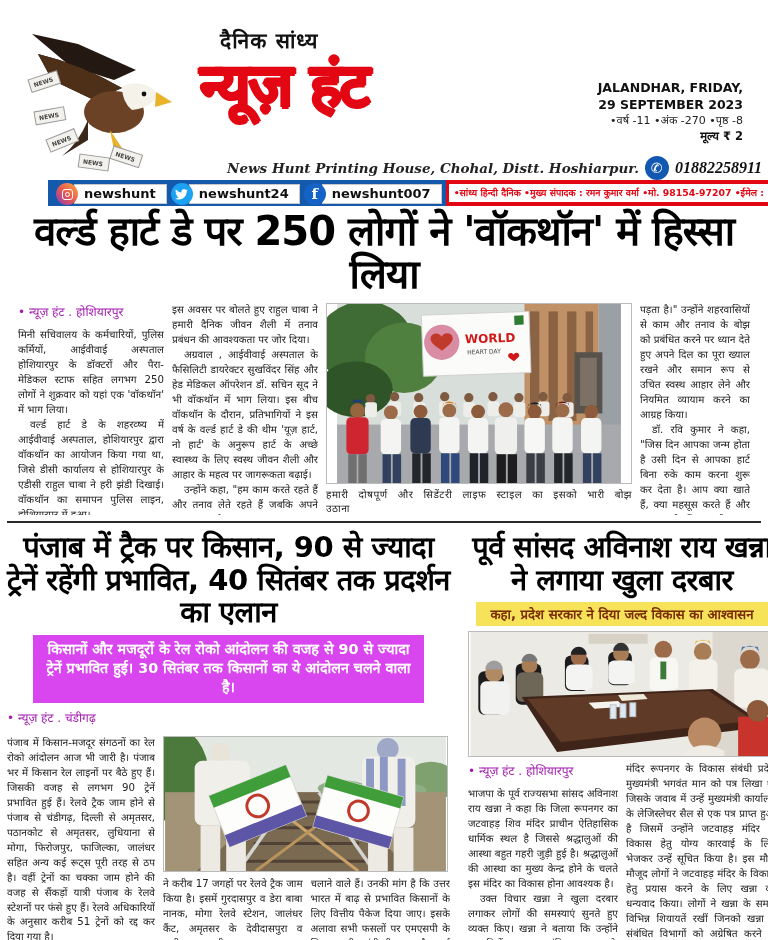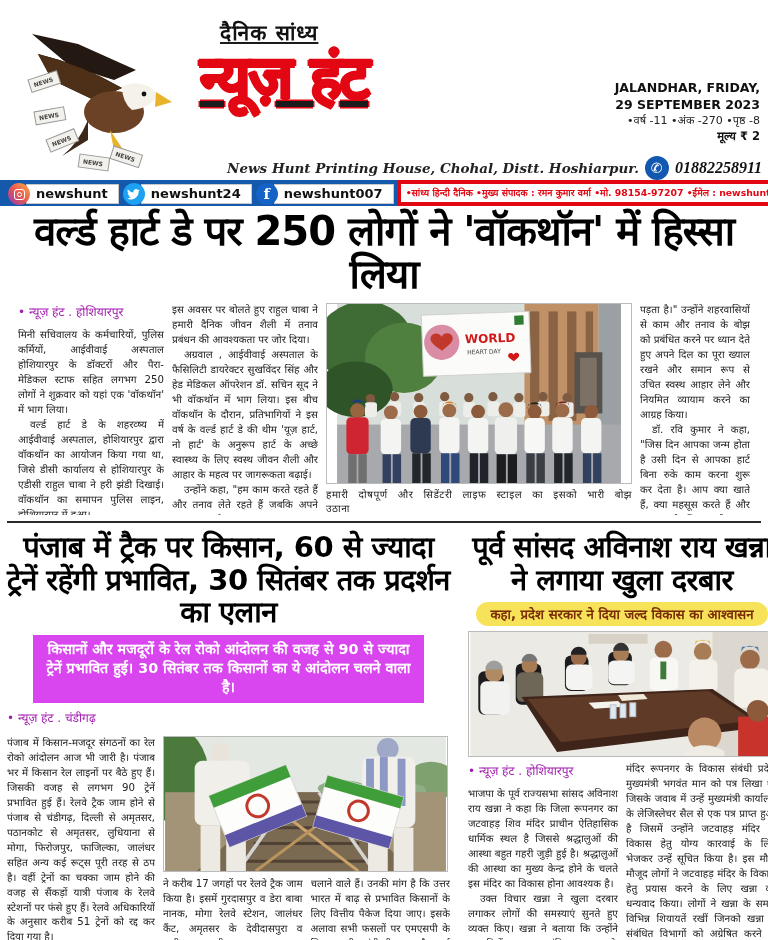--- a/index.html
+++ b/index.html
@@ -9,37 +9,37 @@
     width: 768px; height: 940px;
     margin: 0 auto;
     background: #ffffff;
     font-family: "DejaVu Sans", "Liberation Sans", sans-serif;
     color: #1b1b1b;
     overflow: hidden;
   }
   
   .masthead { position: relative; height: 180px; }
   .eagle { position: absolute; left: 18px; top: 28px; width: 170px; height: 150px; }
-  .brand { position: absolute; left: 200px; top: 18px; width: 400px; text-decoration: underline; }
+  .brand { position: absolute; left: 200px; top: 26px; width: 400px; }
   .brand-tagline { font-size: 21px; font-weight: bold; color: #111; margin-left: 20px; letter-spacing: 1px; }
   .brand-logotype {
     font-size: 60px; line-height: 1.05; font-weight: bold; color: #e30613;
     letter-spacing: -2px; white-space: nowrap;
     text-shadow: 1.5px 0 0 #e30613, -1.5px 0 0 #e30613, 0 1.5px 0 #e30613, 0 -1.5px 0 #e30613;
   }
-  .issue-block { position: absolute; right: 8px; top: 80px; text-align: right; line-height: 1.35; }
+  .issue-block { position: absolute; right: 25px; top: 80px; text-align: right; line-height: 1.35; }
   .issue-date { font-size: 12.5px; font-weight: bold; color: #111; }
   .issue-meta { font-size: 11px; color: #222; }
   .issue-price { font-size: 11.5px; font-weight: bold; color: #111; }
   .printer-row { position: absolute; right: 6px; bottom: 0px; display: flex; align-items: center; gap: 6px; }
   .printer-text { font-family: "DejaVu Serif", "Liberation Serif", serif; font-style: italic; font-weight: bold; font-size: 13.5px; color: #222; }
   .phone-badge { width: 24px; height: 24px; border-radius: 50%; background: #1258b0; color: #fff; display: flex; align-items: center; justify-content: center; font-size: 14px; }
   .phone-number { font-family: Liberation Serif, serif; font-style: italic; font-weight: bold; font-size: 16px; color: #111; }
   
-  .topbar { display: flex; height: 26px; }
+  .topbar { display: flex; height: 26px; padding-left: 48px; }
   .topbar-left { flex: 0 0 386px; background: #1459ac; display: flex; align-items: center; padding-left: 8px; border-top: 2px solid #1459ac; }
   .chip { display: flex; align-items: center; margin-right: 4px; }
   .chip-icon { width: 22px; height: 22px; border-radius: 50%; display: flex; align-items: center; justify-content: center; z-index: 2; flex: none; }
   .chip-icon.ig { background: linear-gradient(45deg,#8a3ab9,#e95950,#fcaf45); }
   .chip-icon.tw { background: #1da1f2; }
   .chip-icon.fb { background: #1663c7; color:#fff; font-weight:bold; font-family:"DejaVu Serif",serif; font-size:15px; }
   .ig-glyph { width: 11px; height: 11px; border: 1.6px solid #fff; border-radius: 3px; position: relative; }
   .ig-glyph::after { content:""; position:absolute; left:2.4px; top:2.4px; width:3.6px; height:3.6px; border:1.3px solid #fff; border-radius:50%; }
   .chip-label { background: #fff; border: 1px solid #c9c9c9; font-size: 13px; font-weight: bold; color: #111; padding: 0px 10px 1px 9px; margin-left: -4px; line-height: 17px; }
   .topbar-right { flex: 1; background: #e30613; display: flex; align-items: center; padding: 2px 3px; }
@@ -58,21 +58,21 @@
   p.para + p.para { text-indent: 12px; }
   .under-photo-line { font-size: 10.2px; color: #222; text-align: justify; padding-top: 3px; letter-spacing: 0.5px; word-spacing: 4px; }
   .main-rule { border: none; border-top: 2.5px solid #2a2a2a; margin: 6px 7px 3px; }
   
   .bottom { display: flex; padding: 0 7px; gap: 9px; height: 448px; }
   .farmers { flex: 0 0 443px; display: flex; flex-direction: column; border-bottom: 2px solid #2a2a2a; }
   .vdivider { width: 1px; background: #9a9a9a; }
   .khanna { flex: 1; display: flex; flex-direction: column; border-bottom: 2px solid #2a2a2a; }
   .farmers h2, .khanna h2 { font-size: 29px; line-height: 1.12; font-weight: bold; text-align: center; color: #000; margin: 5px 0 6px; letter-spacing: -0.5px; }
   .bluebox { background: #d946ef; color: #fff; font-weight: bold; font-size: 14.3px; line-height: 1.35; text-align: center; padding: 5px 12px; margin: 0 26px 6px; }
-  .yellowbox { background: #f6e35a; color: #7a2d05; font-weight: bold; font-size: 13.2px; text-align: center; padding: 3px 4px; margin: 0 8px 5px; border-radius: 12px; }
+  .yellowbox { background: #f6e35a; color: #7a2d05; font-weight: bold; font-size: 13.2px; text-align: center; padding: 3px 4px; margin: 0 8px 5px; }
   .farm-cols { display: flex; gap: 8px; flex: 1; overflow: hidden; margin-top: 2px; }
   .fcol1 { flex: 0 0 148px; overflow: hidden; }
   .fright { flex: 1; display: flex; flex-direction: column; }
   .fright figure svg { display: block; border: 1px solid #bbb; }
   .fright-cols { display: flex; gap: 8px; flex: 1; overflow: hidden; margin-top: 5px; }
   .fcol2, .fcol3 { flex: 1; overflow: hidden; }
   .k-figure svg { display: block; border: 1px solid #bbb; margin-bottom: 5px; }
   .k-cols { display: flex; gap: 8px; flex: 1; overflow: hidden; }
   .kcol { flex: 1; overflow: hidden; }
 </style>
@@ -290,21 +290,21 @@
         <p class="para">डॉ. रवि कुमार ने कहा, "जिस दिन आपका जन्म होता है उसी दिन से आपका हार्ट बिना रुके काम करना शुरू कर देता है। आप क्या खाते हैं, क्या महसूस करते हैं और क्या करते हैं हर चीज का असर आपके हार्ट पर पड़ता है। बचपन से ही सही आहार और व्यायाम के महत्व को समझना और उस पर अमल करना बहुत जरूरी है। आदतें एक दिन में नहीं बनतों, उन्हें शुरू से ही अपने अंदर समाहित करने की जरूरत है।"</p>
       </div>
     </div>
   </section>
 
   <hr class="main-rule">
 
   <div class="bottom">
 
     <section class="farmers">
-      <h2>पंजाब में ट्रैक पर किसान, 60 से ज्यादा ट्रेनें रहेंगी प्रभावित, 30 सितंबर तक प्रदर्शन का एलान</h2>
+      <h2>पंजाब में ट्रैक पर किसान, 90 से ज्यादा ट्रेनें रहेंगी प्रभावित, 40 सितंबर तक प्रदर्शन का एलान</h2>
       <div class="bluebox">किसानों और मजदूरों के रेल रोको आंदोलन की वजह से 90 से ज्यादा ट्रेनें प्रभावित हुई। 30 सितंबर तक किसानों का ये आंदोलन चलने वाला है।</div>
       <div class="byline">• न्यूज़ हंट . चंडीगढ़</div>
       <div class="farm-cols">
         <div class="fcol1">
           <p class="para">पंजाब में किसान-मजदूर संगठनों का रेल रोको आंदोलन आज भी जारी है। पंजाब भर में किसान रेल लाइनों पर बैठे हुए हैं। जिसकी वजह से लगभग 90 ट्रेनें प्रभावित हुई हैं। रेलवे ट्रैक जाम होने से पंजाब से चंडीगढ़, दिल्ली से अमृतसर, पठानकोट से अमृतसर, लुधियाना से मोगा, फिरोजपुर, फाजिल्का, जालंधर सहित अन्य कई रूट्स पूरी तरह से ठप है। वहीं ट्रेनों का चक्का जाम होने की वजह से सैंकड़ों यात्री पंजाब के रेलवे स्टेशनों पर फंसे हुए हैं। रेलवे अधिकारियों के अनुसार करीब 51 ट्रेनों को रद्द कर दिया गया है।</p>
 
         </div>
         <div class="fright">
           <figure class="rail-figure">
             <svg width="285" height="136" viewBox="0 0 285 136">

